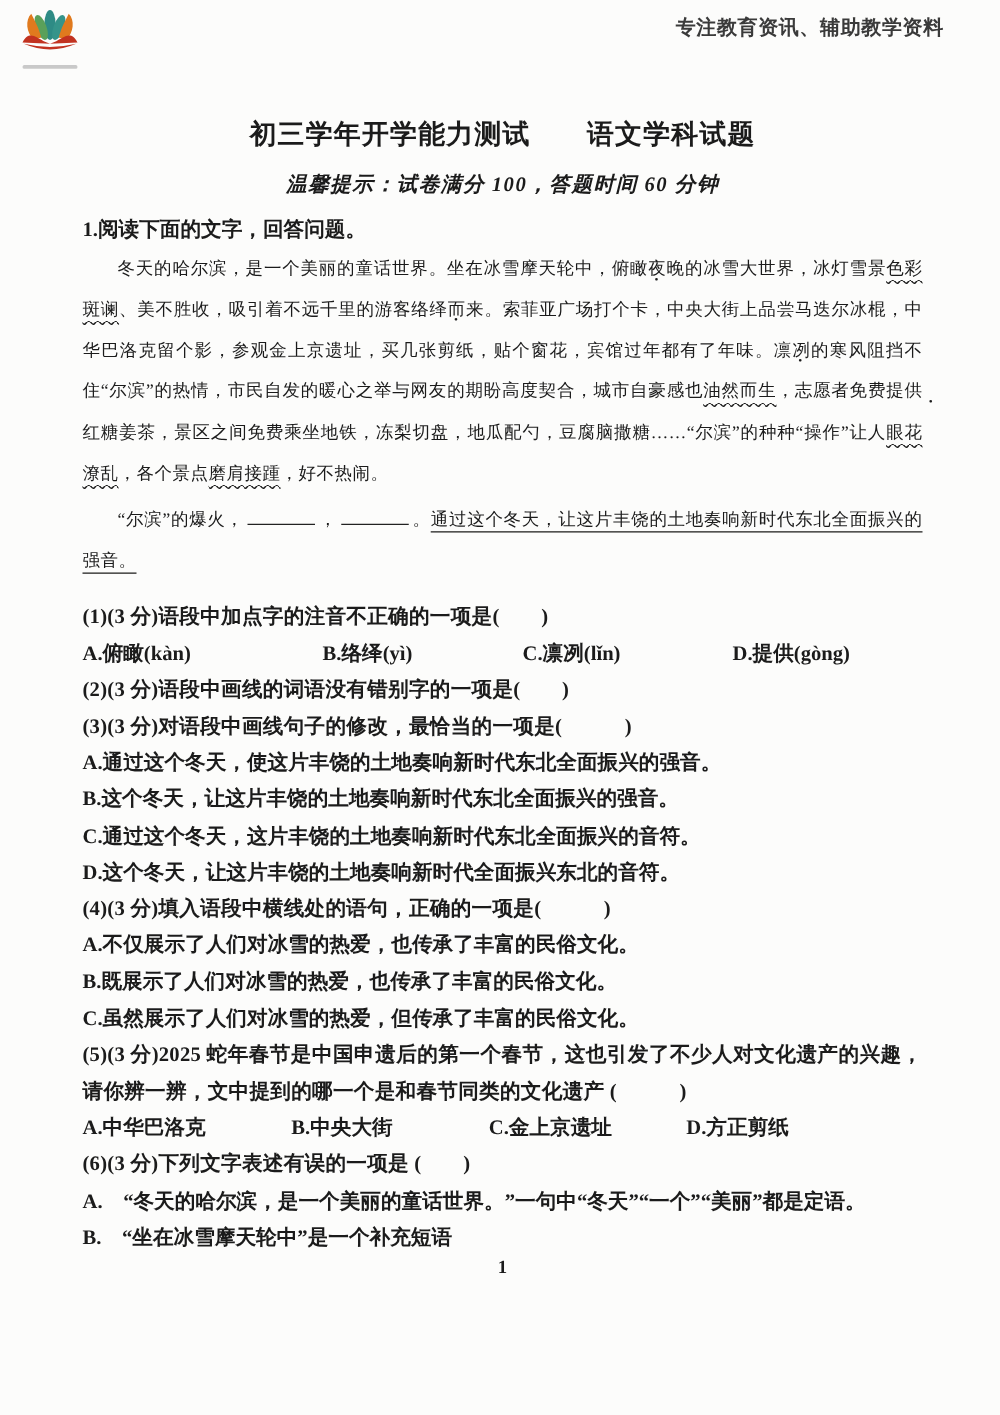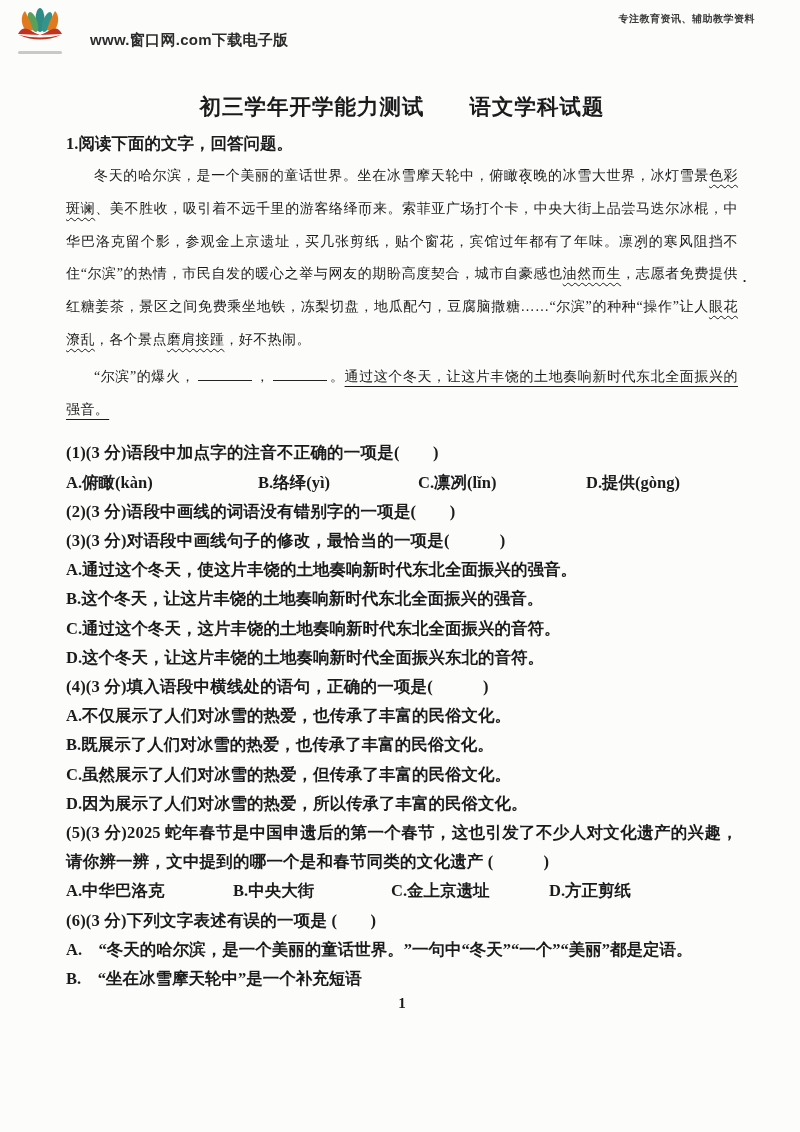--- a/index.html
+++ b/index.html
@@ -18,21 +18,21 @@
   .brand { position:absolute; left:14px; top:4px; display:flex; align-items:flex-end; }
   .logo-wrap { width:52px; text-align:center; }
   .logo-subtext { width:44px; height:3px; margin:1px auto 0; background:#c9c9c9; border-radius:2px; }
   .site-text {
     font-size:15px; color:#2c2c2c; letter-spacing:0.3px;
     margin-left:24px; margin-bottom:4px; font-weight:600;
     font-family:"Liberation Sans","DejaVu Sans",sans-serif;
   }
   .tagline {
     position:absolute; top:12px; right:45px;
-    font-size:10px; color:#3a3a3a; letter-spacing:0.5px; font-weight:600;
+    font-size:16px; color:#3a3a3a; letter-spacing:0.5px; font-weight:600;
     font-family:"Liberation Sans","DejaVu Sans",sans-serif;
   }
 
   
   .main { padding:95px 62px 0 66px; }
   .title {
     text-align:center; font-size:21.5px; font-weight:700;
     letter-spacing:1px; line-height:24px;
   }
   .subtitle {
@@ -89,27 +89,27 @@
         <ellipse cx="18" cy="18" rx="4.2" ry="10.5" fill="#5aa05a" transform="rotate(-20 18 18)"></ellipse>
         <ellipse cx="32" cy="18" rx="4.2" ry="10.5" fill="#35948a" transform="rotate(20 32 18)"></ellipse>
         <path d="M12 28 C6 22 5 12 10 7 C13 13 16 18 18 26 Z" fill="#e07a1e"></path>
         <path d="M38 28 C44 22 45 12 40 7 C37 13 34 18 32 26 Z" fill="#e07a1e"></path>
         <path d="M3 30 C8 20 14 26 20 29 L25 31 Z" fill="#c23220"></path>
         <path d="M47 30 C42 20 36 26 30 29 L25 31 Z" fill="#c23220"></path>
         <path d="M4 31 Q25 40 46 31 Q25 36 4 31 Z" fill="#c23220"></path>
       </svg>
       <div class="logo-subtext"></div>
     </div>
-    <span class="site-text">www.窗口网.com下载电子版</span>
   </div>
   <div class="tagline">专注教育资讯、辅助教学资料</div>
 </div>
 
 <div class="main">
   <div class="title">初三学年开学能力测试　　语文学科试题</div>
+  <div class="subtitle">温馨提示：试卷满分 100，答题时间 60 分钟</div>
 
   <div class="reading-heading">1.阅读下面的文字，回答问题。</div>
 
   <p class="passage"><span class="run">冬天的哈尔滨，是一个美丽的童话世界。坐在冰雪摩天轮中，俯</span><span class="run run-dot">瞰</span><span class="run">夜晚的冰雪大世界，冰灯雪景</span><span class="run run-wavy">色彩斑谰</span><span class="run">、美不胜收，吸引着不远千里的游客络</span><span class="run run-dot">绎</span><span class="run">而来。索菲亚广场打个卡，中央大街上品尝马迭尔冰棍，中华巴洛克留个影，参观金上京遗址，买几张剪纸，贴个窗花，宾馆过年都有了年味。</span><span class="run run-dot">凛</span><span class="run">冽的寒风阻挡不住“尔滨”的热情，市民自发的暖心之举与网友的期盼高度契合，城市自豪感也</span><span class="run run-wavy">油然而生</span><span class="run">，志愿者免费提</span><span class="run run-dot">供</span><span class="run">红糖姜茶，景区之间免费乘坐地铁，冻梨切盘，地瓜配勺，豆腐脑撒糖……“尔滨”的种种“操作”让人</span><span class="run run-wavy">眼花潦乱</span><span class="run">，各个景点</span><span class="run run-wavy">磨肩接踵</span><span class="run">，好不热闹。</span></p>
   <p class="passage"><span class="run">“尔滨”的爆火，</span><span class="run run-blank"></span><span class="run">，</span><span class="run run-blank"></span><span class="run">。</span><span class="run run-underline">通过这个冬天，让这片丰饶的土地奏响新时代东北全面振兴的强音。</span></p>
 
   <div class="questions">
 
     <div class="q-block">
       <div class="q-label">(1)(3 分)语段中加点字的注音不正确的一项是(　　)</div>
@@ -134,21 +134,20 @@
           <div class="opt">D.这个冬天，让这片丰饶的土地奏响新时代全面振兴东北的音符。</div>
         </div>
     </div>
 
     <div class="q-block">
       <div class="q-label">(4)(3 分)填入语段中横线处的语句，正确的一项是(　　　)</div>
       <div class="opts-lines">
           <div class="opt">A.不仅展示了人们对冰雪的热爱，也传承了丰富的民俗文化。</div>
           <div class="opt">B.既展示了人们对冰雪的热爱，也传承了丰富的民俗文化。</div>
           <div class="opt">C.虽然展示了人们对冰雪的热爱，但传承了丰富的民俗文化。</div>
-          <div class="opt">D.因为展示了人们对冰雪的热爱，所以传承了丰富的民俗文化。</div>
         </div>
     </div>
 
     <div class="q-block">
       <div class="q-label">(5)(3 分)2025 蛇年春节是中国申遗后的第一个春节，这也引发了不少人对文化遗产的兴趣，请你辨一辨，文中提到的哪一个是和春节同类的文化遗产 (　　　)</div>
       <div class="opts-grid g2">
           <span class="opt">A.中华巴洛克</span>
           <span class="opt">B.中央大街</span>
           <span class="opt">C.金上京遗址</span>
           <span class="opt">D.方正剪纸</span>

